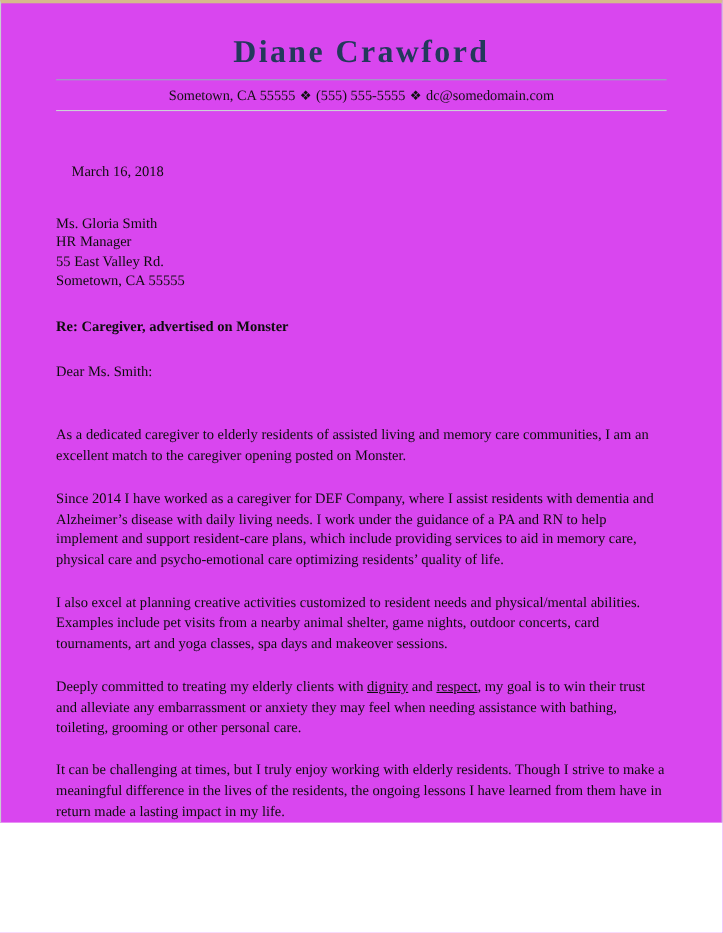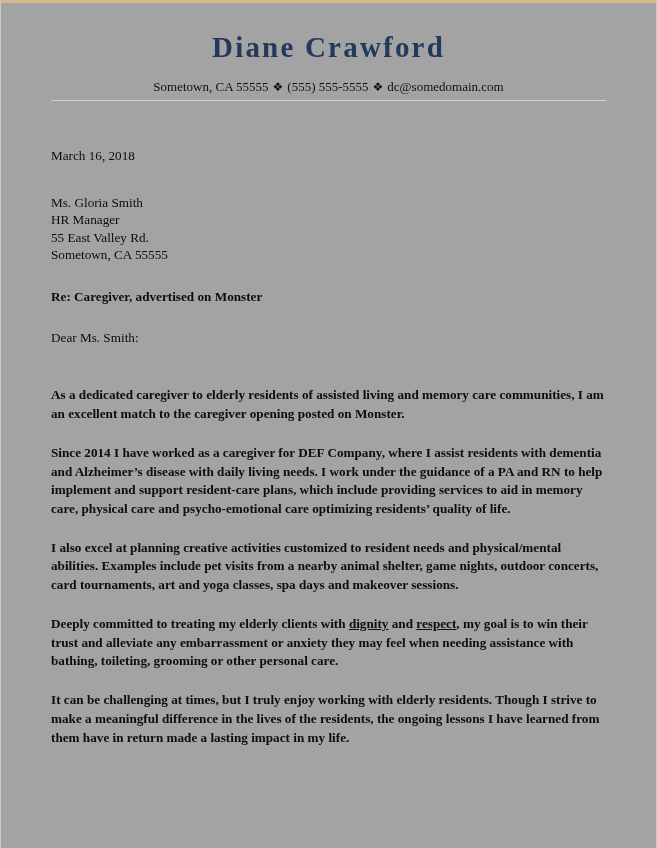--- a/index.html
+++ b/index.html
@@ -7,23 +7,23 @@
     padding: 0;
     background: #ffffff;
   }
   body {
     font-family: "Liberation Serif", "DejaVu Serif", serif;
     -webkit-font-smoothing: antialiased;
   }
   .page {
     position: relative;
     width: 657px;
-    height: 848px;
+    height: 748px;
     box-sizing: border-box;
-    background: #a3a3a3;
+    background: #d946ef;
     border-top: 3px solid #d6b98c;
     border-left: 1px solid #c9ccd1;
     border-right: 1px solid #c9ccd1;
     overflow: hidden;
   }
   .sheet {
     padding: 0 50px;
     box-sizing: border-box;
   }
 
@@ -65,39 +65,38 @@
   }
 
   
   .letter {
     padding-top: 46px;
     font-size: 13.2px;
     color: #0d0d0d;
     line-height: 1.42;
   }
   .date {
-    margin: 0 0 28px 0;
+    margin: 0 0 28px 14px;
   }
   .recipient {
     margin: 0 0 24px 0;
     line-height: 1.33;
   }
   .recipient div { white-space: nowrap; }
 
   .subject {
     margin: 0 0 22px 0;
     font-weight: bold;
   }
   .salutation {
     margin: 0 0 39px 0;
   }
   .para {
     margin: 0 0 20px 0;
     text-align: left;
-    font-weight: bold;
   }
   .para u {
     text-decoration: underline;
   }
   .closing {
     margin: 0 0 0 0;
   }
 </style>
 </head>
 <body>

